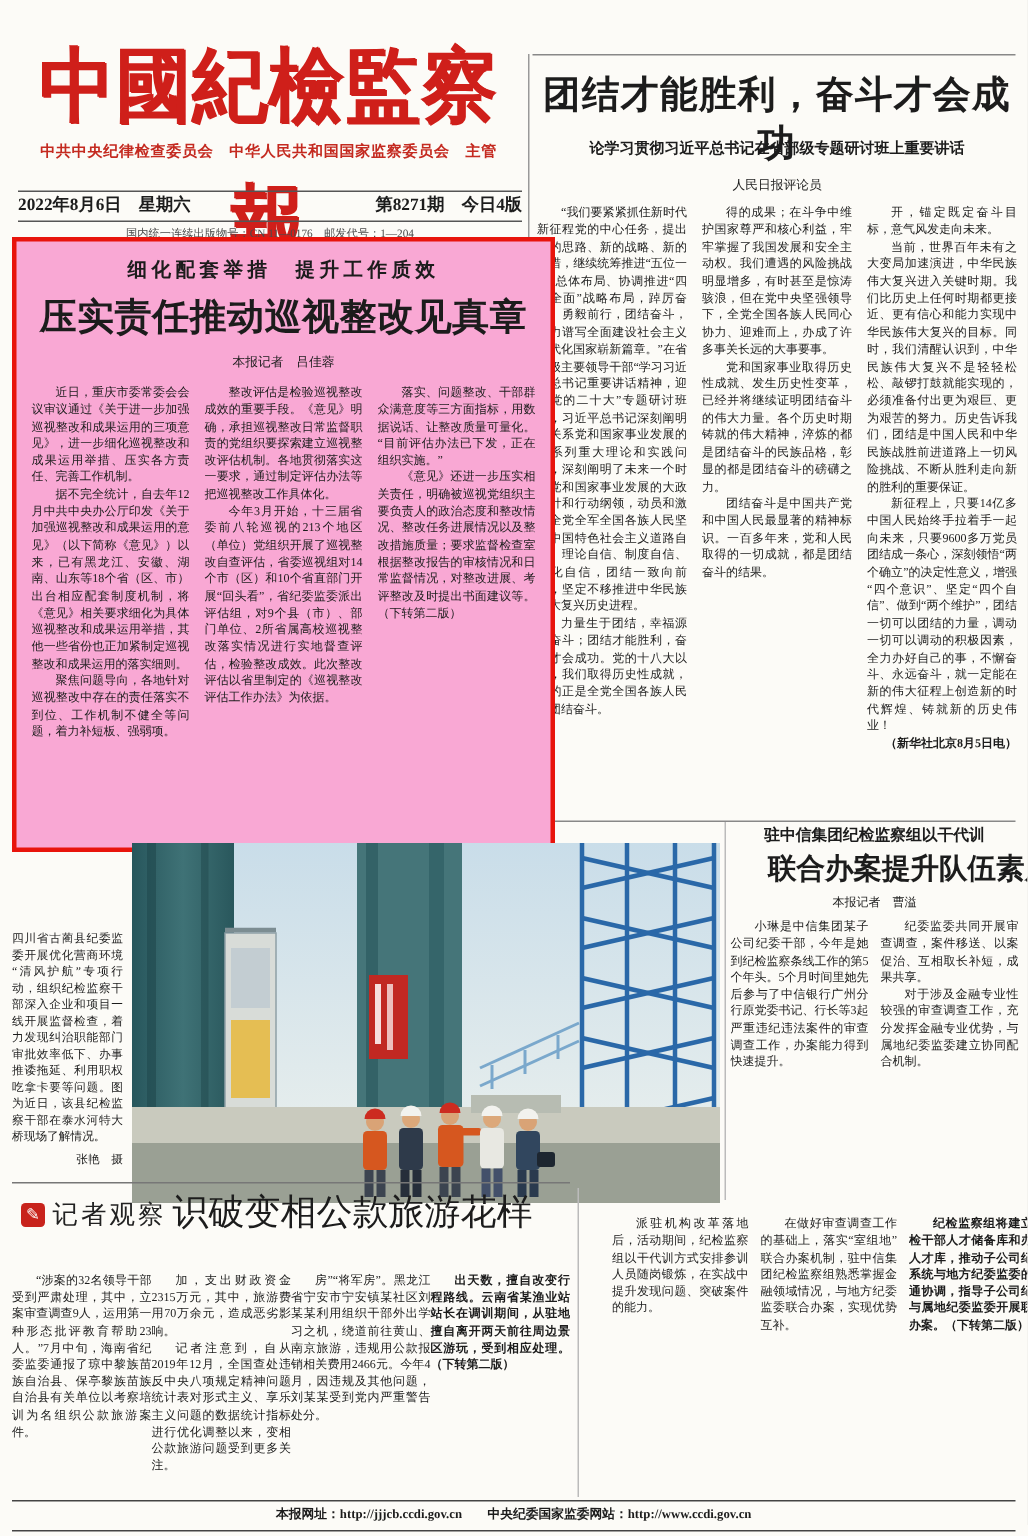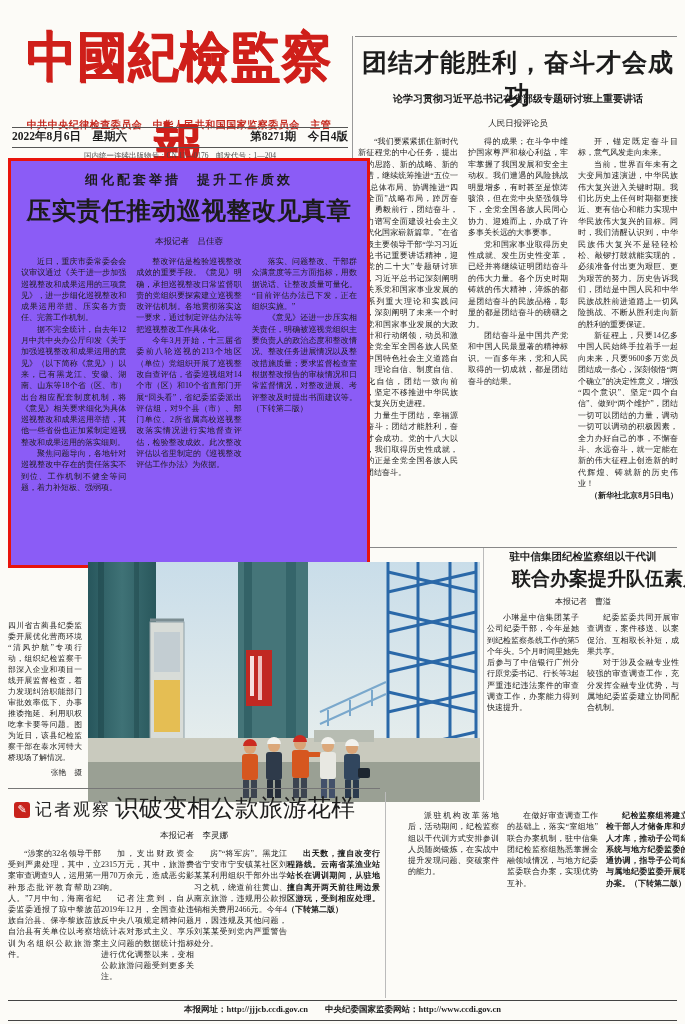--- a/index.html
+++ b/index.html
@@ -6,39 +6,39 @@
   body{background:#e8e8e4;font-family:"Liberation Serif","DejaVu Serif",serif;}
   #page{position:relative;width:685px;height:1024px;margin:0 auto;background:#fcfbf7;color:#1c1c1c;overflow:hidden;}
   .abs{position:absolute;}
   .hairline{position:absolute;background:#555;height:1px;}
   .vline{position:absolute;background:#999;width:1px;}
 
   
   .masthead-title{left:12px;top:18px;width:334px;text-align:center;font-size:50px;line-height:84px;
     font-weight:900;color:#cf1f1a;letter-spacing:1px;transform:scaleY(1.08);
     text-shadow:1px 1px 0 #cf1f1a;font-family:"DejaVu Serif",serif;}
-  .masthead-supervisor{left:12px;top:118px;width:334px;text-align:center;font-size:10px;color:#c42a20;font-weight:bold;letter-spacing:.5px;}
+  .masthead-supervisor{left:12px;top:94px;width:334px;text-align:center;font-size:10px;color:#c42a20;font-weight:bold;letter-spacing:.5px;}
   .dateline{left:12px;top:129px;width:336px;display:flex;justify-content:space-between;font-size:11.5px;font-weight:bold;}
   .pubinfo{left:12px;top:151px;width:336px;text-align:center;font-size:7.5px;color:#4a4a4a;}
 
   
   .cols{display:flex;overflow:hidden;text-align:justify;}
   .col{flex:1;overflow:hidden;}
   .para{margin:0;text-indent:2em;}
   .byline{text-align:center;}
 
   
   .ed-head{left:358px;top:46px;width:320px;text-align:center;font-size:25px;font-weight:900;letter-spacing:1px;}
   .ed-sub{left:358px;top:92px;width:320px;text-align:center;font-size:10px;font-weight:bold;}
   .ed-by{left:358px;top:118px;width:320px;font-size:8.5px;}
   .ed-cols{left:358px;top:136px;width:320px;height:400px;gap:10px;font-size:8px;line-height:11.4px;}
   .col[data-list="editorial.col3"] .para:last-child{text-align:right;text-indent:0;font-weight:bold;}
 
   
-  .lead-box{left:8px;top:158px;width:336px;height:396px;border:3.5px solid #e8140c;background:#8b5cf6;padding:4px 10px;box-sizing:content-box;}
+  .lead-box{left:8px;top:158px;width:336px;height:396px;border:3.5px solid #e8140c;background:#f9a8d4;padding:4px 10px;box-sizing:content-box;}
   .lead-kicker{text-align:center;font-size:13px;letter-spacing:3px;margin-top:6px;font-weight:bold;}
   .lead-head{text-align:center;font-size:24.5px;font-weight:900;margin-top:5px;letter-spacing:.5px;}
   .lead-by{font-size:8.5px;margin-top:9px;}
   .lead-cols{margin-top:8px;height:288px;gap:10px;font-size:8px;line-height:11.3px;}
 
   
   .photo-wrap{left:88px;top:562px;width:392px;height:240px;overflow:hidden;}
   .caption{left:8px;top:620px;width:74px;font-size:7.8px;line-height:11px;text-align:justify;}
   .credit{text-align:right;margin-top:4px;}
 
@@ -261,21 +261,20 @@
       </div>
   </div>
 
   <div class="hairline" style="left:8px;top:788px;width:372px;background:#777;"></div>
   <div class="vline" style="left:385px;top:792px;height:206px;background:#bbb;"></div>
   <div class="abs ob-badge">
     <span class="ob-badge-icon">✎</span>
     <span class="ob-badge-label">记者观察</span>
   </div>
   <div class="abs ob-head">识破变相公款旅游花样</div>
-  <div class="abs ob-by byline">本报记者　李灵娜</div>
   <div class="abs cols ob-cols">
     <div class="col" data-list="observer.col1">
         <p class="para">“涉案的32名领导干部受到严肃处理，其中，立案审查调查9人，运用第一种形态批评教育帮助23人。”7月中旬，海南省纪委监委通报了琼中黎族苗族自治县、保亭黎族苗族自治县有关单位以考察培训为名组织公款旅游案件。</p>
       </div>
     <div class="col" data-list="observer.col2">
         <p class="para">加，支出财政资金2315万元，其中，旅游费用70万余元，造成恶劣影响。</p>
         <p class="para">记者注意到，自从2019年12月，全国查处违反中央八项规定精神问题统计表对形式主义、享乐主义问题的数据统计指标进行优化调整以来，变相公款旅游问题受到更多关注。</p>
       </div>
     <div class="col" data-list="observer.col3">
         <p class="para">房”“将军房”。黑龙江省宁安市宁安镇某社区刘某某利用组织干部外出学习之机，绕道前往黄山、南京旅游，违规用公款报销相关费用2466元。今年4月，因违规及其他问题，刘某某受到党内严重警告处分。</p>

